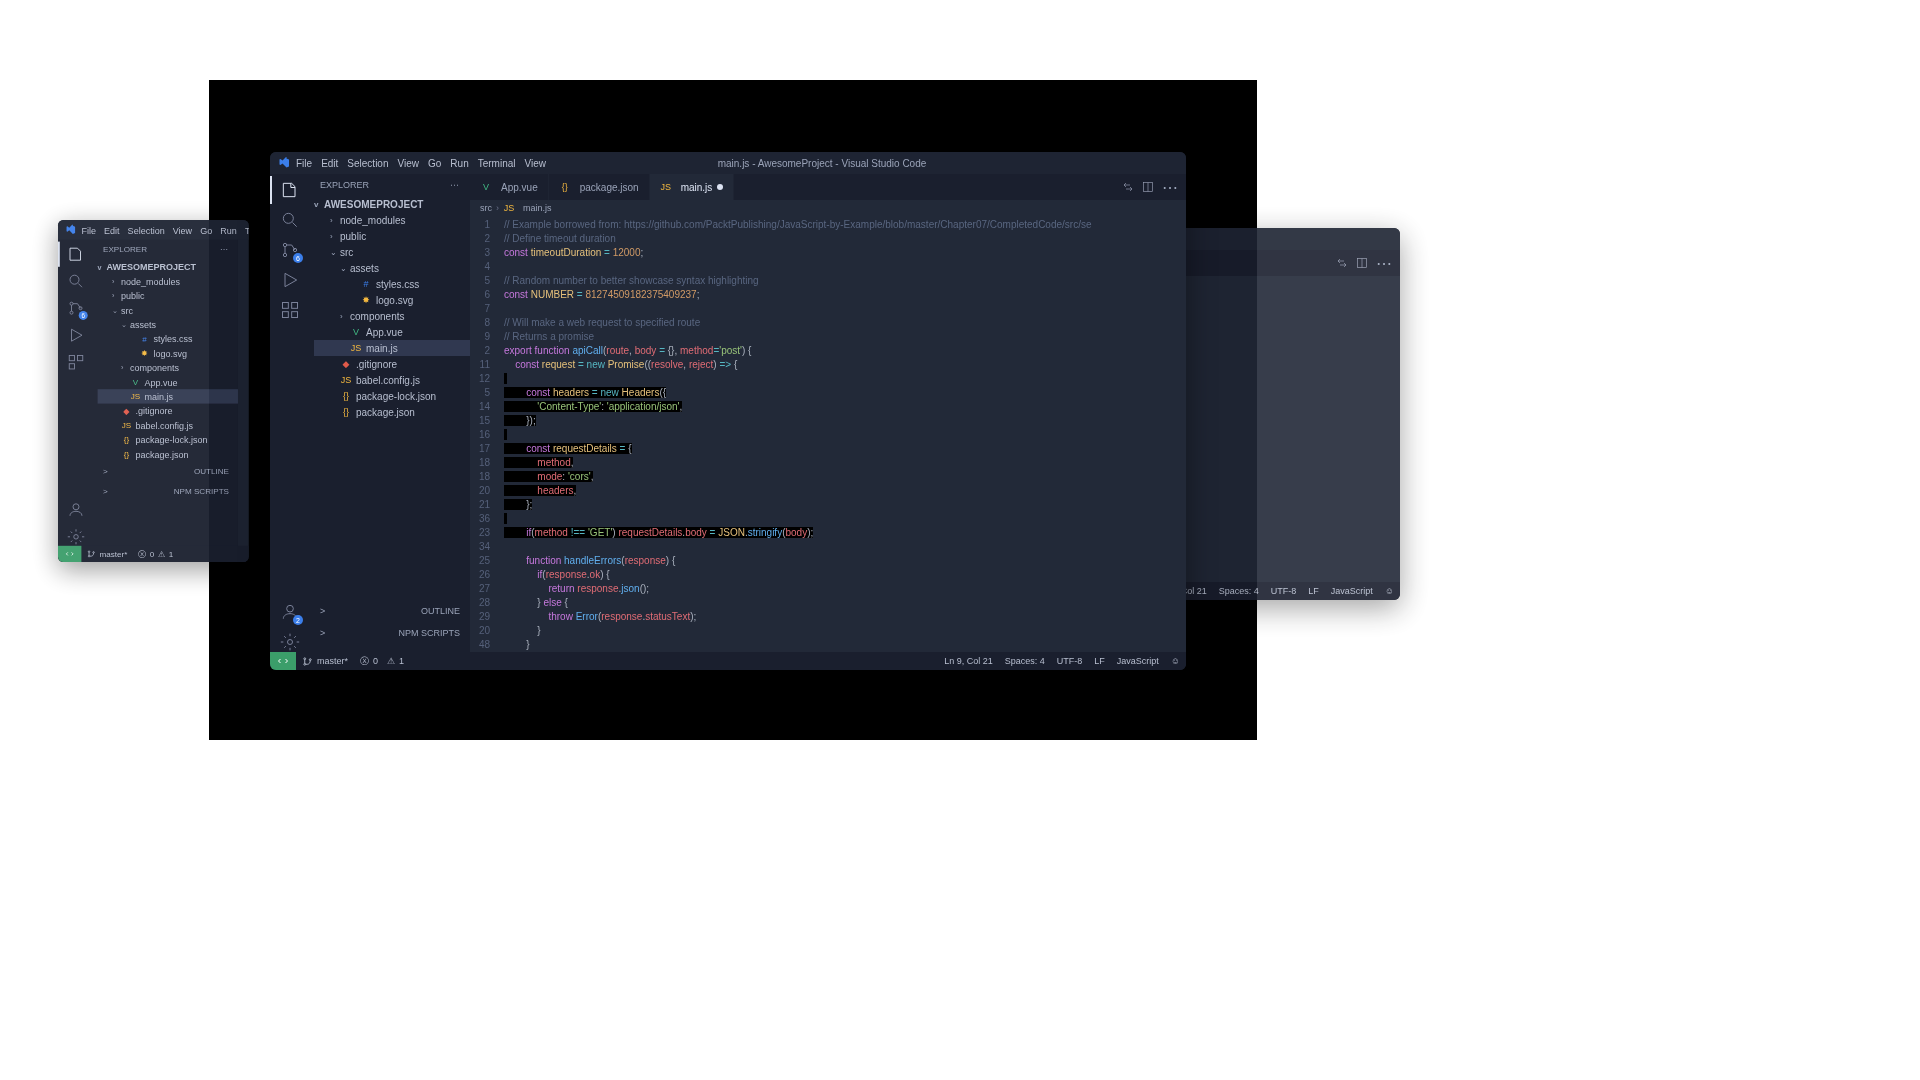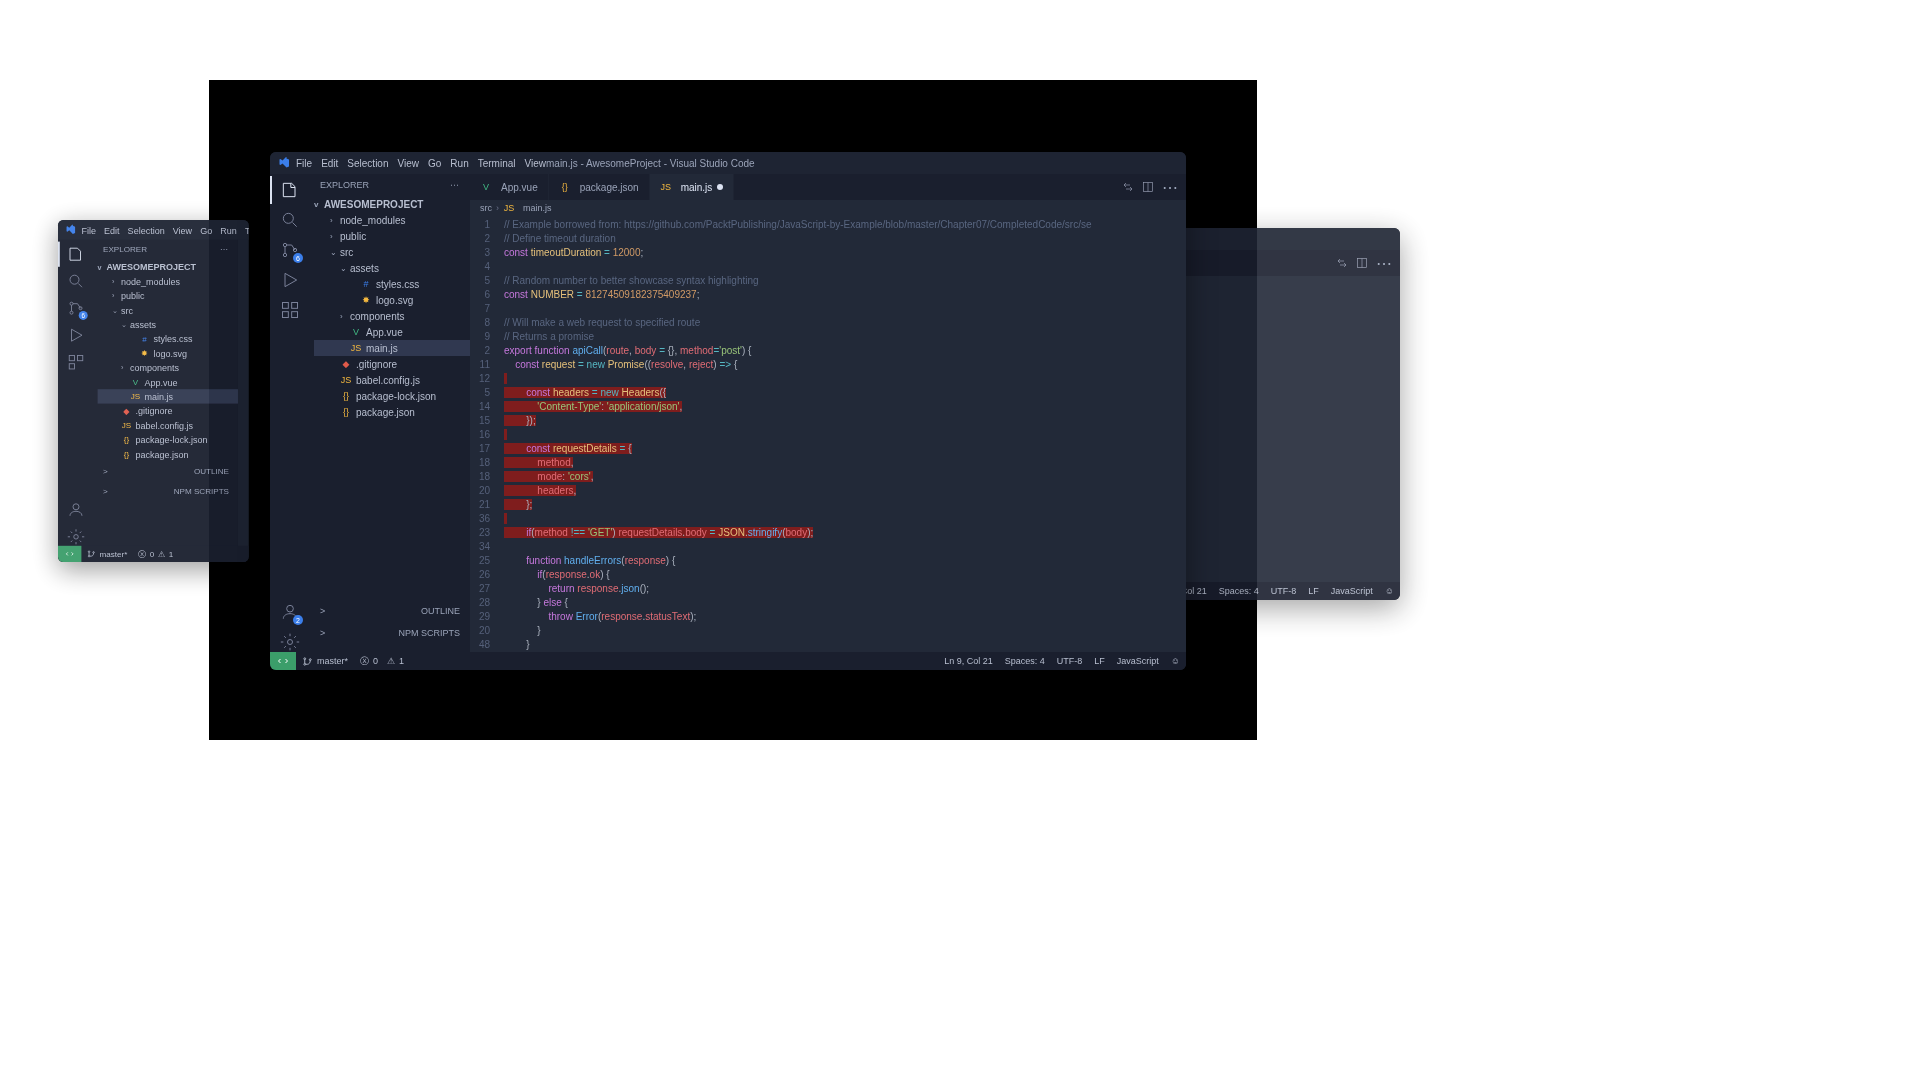--- a/index.html
+++ b/index.html
@@ -4,21 +4,21 @@
 <style>
 *{margin:0;padding:0;box-sizing:border-box;font-family:-apple-system,"Segoe UI",sans-serif}
 body{background:#fff;width:1920px;height:1080px;overflow:hidden;position:relative}
 .blackbg{position:absolute;left:209px;top:80px;width:1048px;height:660px;background:#000}
 .mono{font-family:"SF Mono",Menlo,Consolas,monospace}
 
 
 .win{position:absolute;background:#1e2433;border-radius:6px;overflow:hidden;color:#c5ccdc;box-shadow:0 8px 30px rgba(0,0,0,.4)}
 .titlebar{display:flex;align-items:center;height:22px;padding:0 8px;font-size:10px;background:#1e2433}
 .titlebar .menu{display:flex;gap:9px;color:#b8bfd0}
-.titlebar .title{flex:1;color:#9aa3b8}
+.titlebar .title{flex:1;text-align:center;color:#9aa3b8}
 .vslogo{width:12px;height:12px;margin-right:6px}
 .vslogo svg{width:12px;height:12px}
 
 .content{display:flex;position:absolute;top:22px;bottom:18px;left:0;right:0}
 .actbar{width:40px;background:#1a1f2e;display:flex;flex-direction:column;align-items:center;padding-top:6px;gap:10px}
 .actbar .ic{width:20px;height:20px;fill:none;stroke:#7a8199;stroke-width:1.2;cursor:pointer;position:relative}
 .actbar .ic.active{stroke:#dce3f2}
 .actbar .ic.active::before{content:"";position:absolute;left:-10px;top:-4px;bottom:-4px;width:2px;background:#dce3f2}
 .badge{position:absolute;right:-3px;bottom:-3px;background:#3b7eea;color:#fff;font-size:7px;border-radius:7px;min-width:10px;height:10px;display:flex;align-items:center;justify-content:center;padding:0 2px}
 .spacer{flex:1}
@@ -41,21 +41,21 @@
 .tabactions{margin-left:auto;display:flex;align-items:center;gap:8px;padding:0 8px;color:#9aa3b8}
 .tabactions svg{width:12px;height:12px;stroke:#9aa3b8;fill:none;stroke-width:1.3}
 
 .crumbs{height:16px;display:flex;align-items:center;padding:0 10px;font-size:9px;color:#9aa3b8;gap:4px}
 .crumbs .sep{color:#6a7289}
 
 .code{flex:1;display:flex;overflow:hidden;font-size:10px;line-height:14px}
 .gutter{width:28px;text-align:right;color:#55607a;padding:2px 8px 2px 0;user-select:none}
 .lines{flex:1;padding:2px 0;white-space:pre;overflow:hidden}
 .lines .ln{padding-left:6px;height:14px}
-.lines .sel{background:#7f1d1d;display:inline}
+.lines .sel{background:#000000;display:inline}
 
 
 .cm{color:#596680}.kw{color:#c678dd}.kw2{color:#56b6c2}.fn{color:#61afef}.str{color:#98c379}.num{color:#d19a66}.va{color:#e06c75}.co{color:#e5c07b}.pu{color:#abb2bf}.op{color:#56b6c2}
 
 .status{position:absolute;bottom:0;left:0;right:0;height:18px;background:#1a1f2e;display:flex;align-items:center;font-size:9px;color:#b8bfd0}
 .status .remote{background:#3b9e6a;height:100%;width:26px;display:flex;align-items:center;justify-content:center;color:#fff}
 .status .grp{display:flex;align-items:center;gap:4px;padding:0 6px}
 .status .right{margin-left:auto;display:flex}
 
 

